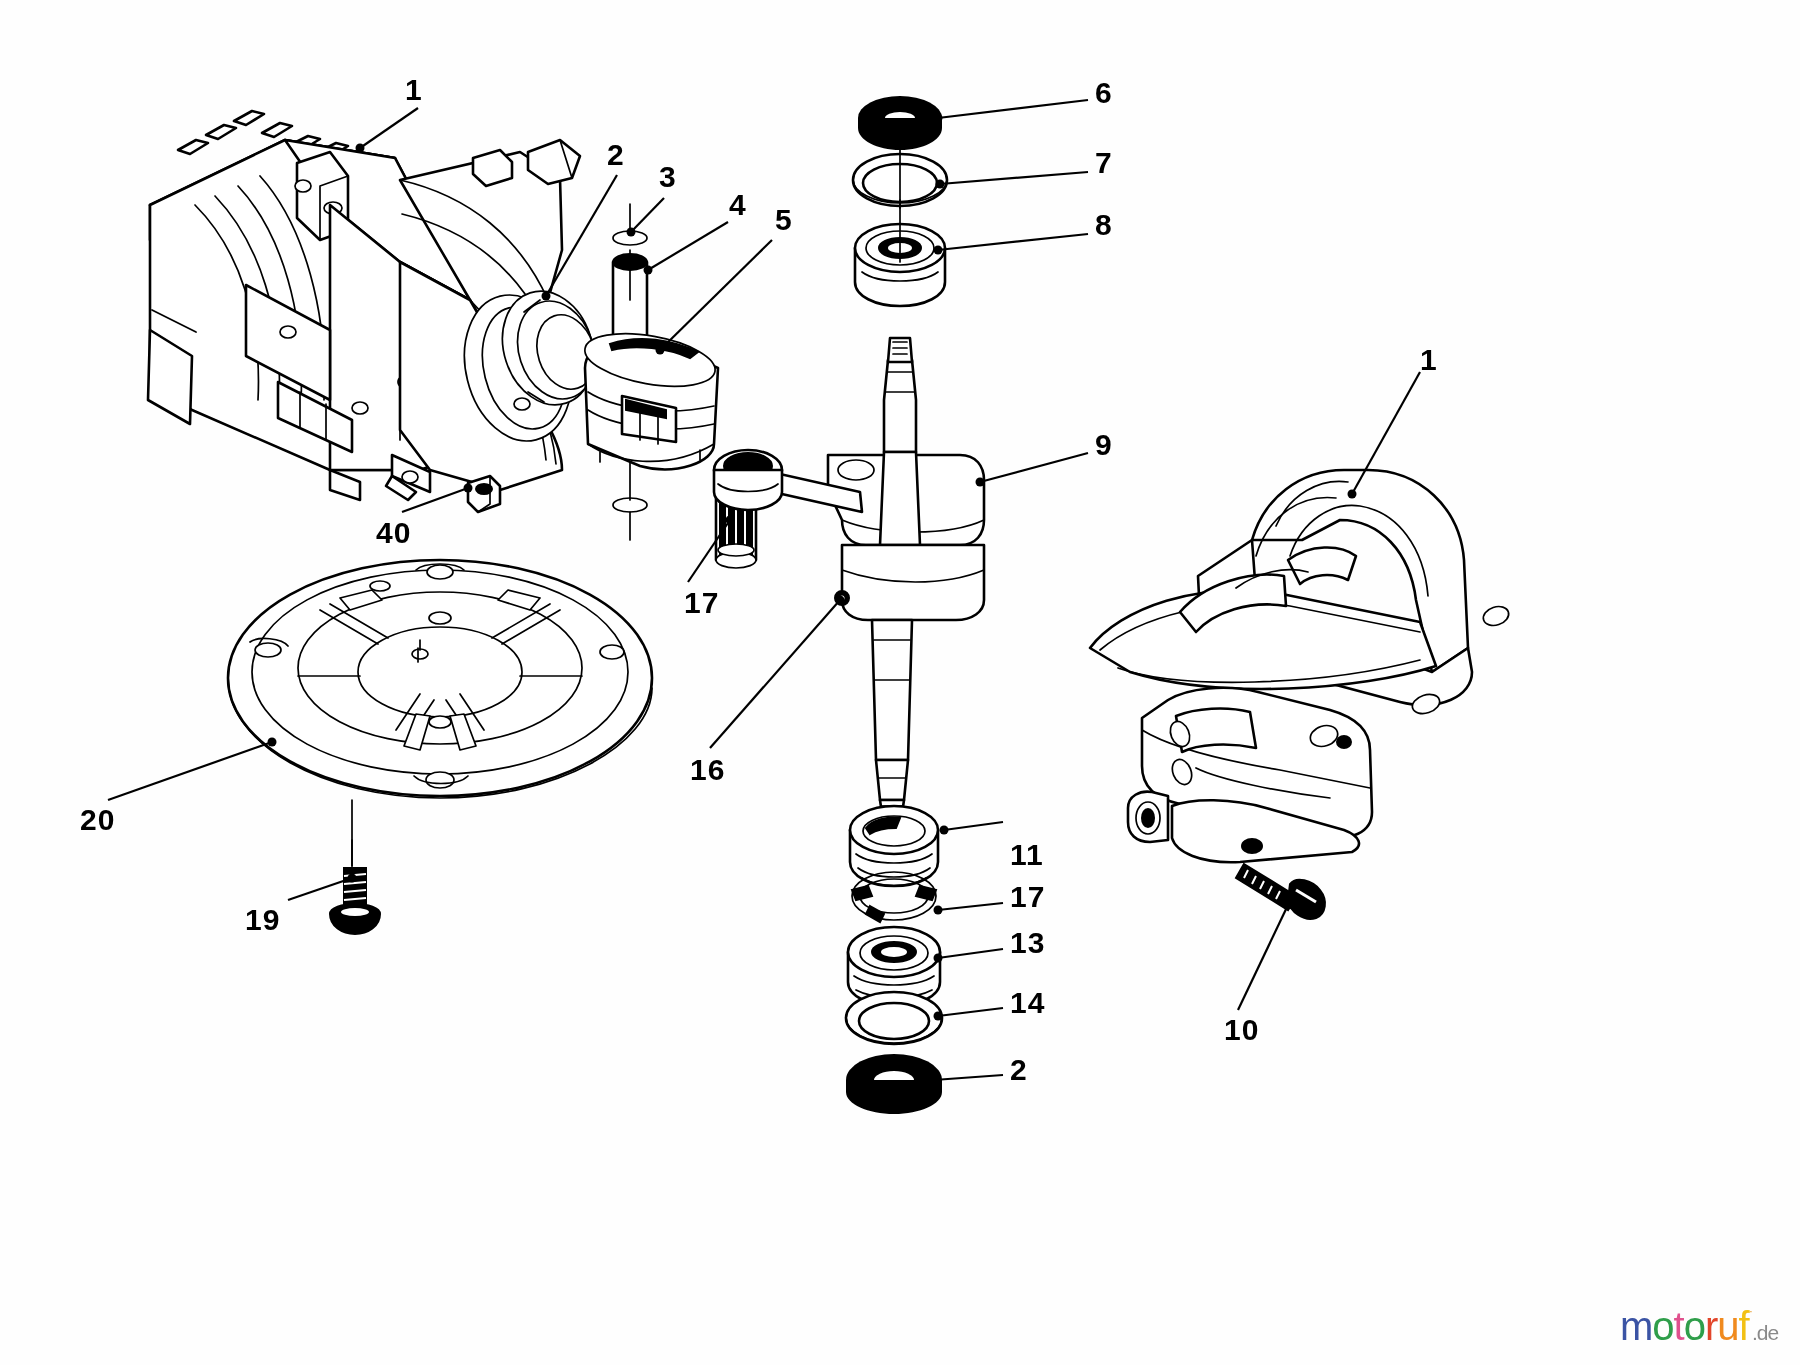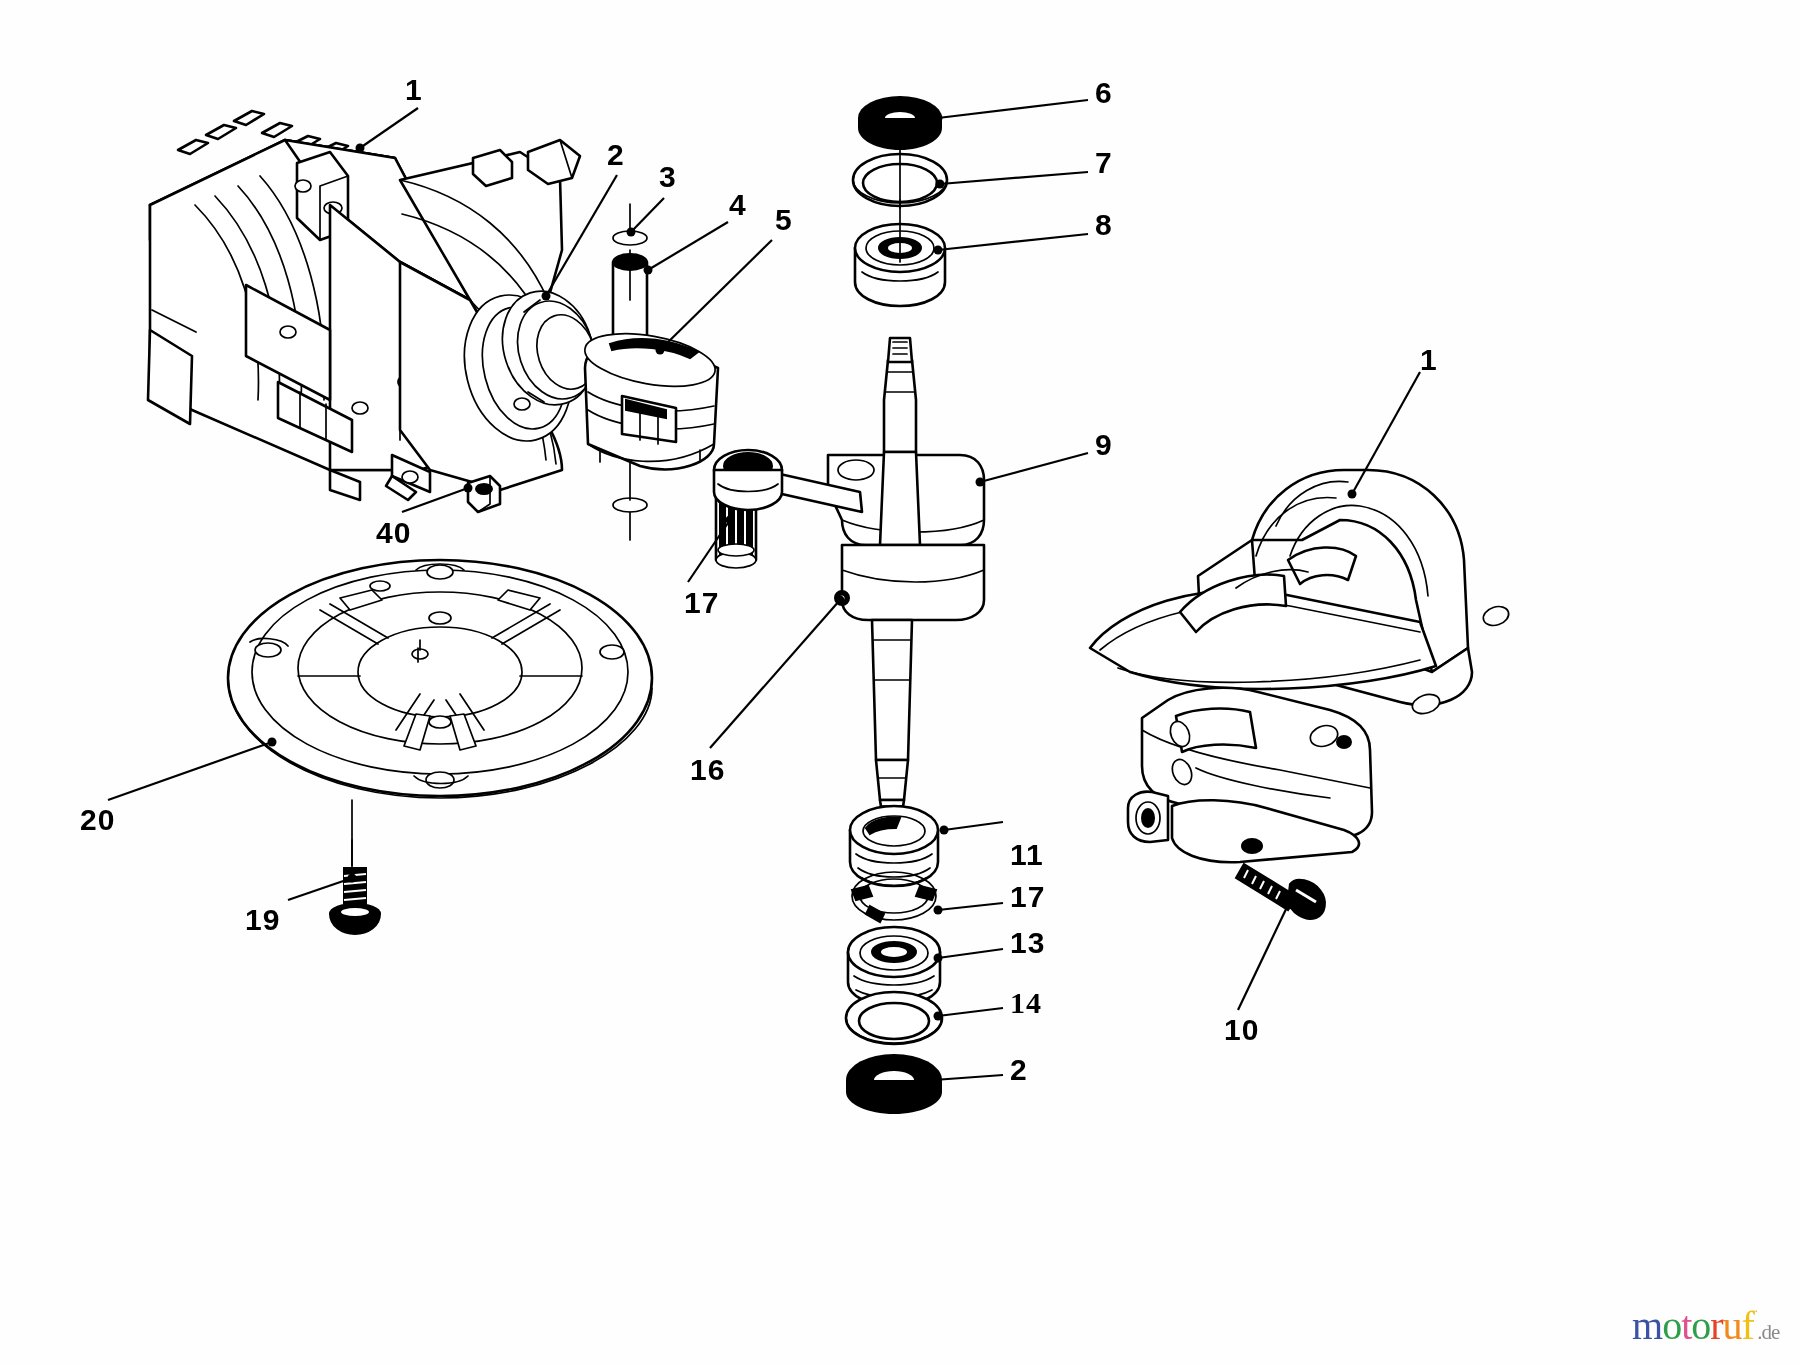--- a/index.html
+++ b/index.html
@@ -1,22 +1,22 @@
 <!DOCTYPE html>
 <html><head>
 <meta charset="utf-8">
 <style>
   html,body{margin:0;padding:0;background:#fff;}
   body{width:1800px;height:1365px;font-family:"Liberation Sans",sans-serif;overflow:hidden;}
   #stage{position:relative;width:1800px;height:1365px;background:#fefefe;}
   svg#diagram{position:absolute;left:0;top:0;width:1800px;height:1365px;}
   .callout{position:absolute;font-family:"Liberation Sans",sans-serif;font-weight:bold;
            font-size:30px;color:#000;letter-spacing:1px;line-height:1;white-space:nowrap;}
-  .logo{position:absolute;left:1620px;top:1306px;font-family:Liberation Serif, serif;
-        font-size:40px;letter-spacing:-1px;line-height:1;margin-left:12px;}
+  .logo{position:absolute;left:1620px;top:1306px;font-family:Liberation Sans, sans-serif;
+        font-size:40px;letter-spacing:-1px;line-height:1;}
   .logo span{display:inline-block;}
   .logo .suffix{font-size:21px;color:#8a8a8a;}
   .logo .dot{font-size:13px;vertical-align:top;position:relative;top:-2px;color:#e8a33d;}
 </style>
 </head>
 <body>
 
 <div id="stage">
 
   <svg id="diagram" viewBox="0 0 1800 1365">
@@ -439,21 +439,21 @@
       <div class="callout" style="left: 729px; top: 190px;">4</div>
       <div class="callout" style="left: 775px; top: 205px;">5</div>
       <div class="callout" style="left: 1095px; top: 78px;">6</div>
       <div class="callout" style="left: 1095px; top: 148px;">7</div>
       <div class="callout" style="left: 1095px; top: 210px;">8</div>
       <div class="callout" style="left: 1095px; top: 430px;">9</div>
       <div class="callout" style="left: 1224px; top: 1015px;">10</div>
       <div class="callout" style="left: 1010px; top: 800px; margin-top: 40px;">11</div>
       <div class="callout" style="left: 1010px; top: 882px;">17</div>
       <div class="callout" style="left: 1010px; top: 928px; text-align: center;">13</div>
-      <div class="callout" style="left: 1010px; top: 988px; font-family: Liberation Serif, serif;">14</div>
+      <div class="callout" style="left: 1010px; top: 988px;">14</div>
       <div class="callout" style="left: 1010px; top: 1055px;">2</div>
       <div class="callout" style="left: 690px; top: 755px;">16</div>
       <div class="callout" style="left: 668px; top: 588px; margin-left: 16px;">17</div>
       <div class="callout" style="left: 245px; top: 905px;">19</div>
       <div class="callout" style="left: 80px; top: 805px;">20</div>
       <div class="callout" style="left: 376px; top: 518px;">40</div>
       <div class="callout" style="left: 1420px; top: 345px;">1</div>
     </div>
 
   <div class="logo" id="watermark"><span style="color: rgb(58, 83, 164);">m</span><span style="color: rgb(47, 158, 74);">o</span><span style="color: rgb(224, 81, 142);">t</span><span style="color: rgb(47, 158, 74);">o</span><span style="color: rgb(226, 69, 42);">r</span><span style="color: rgb(240, 138, 30);">u</span><span style="color: rgb(242, 192, 20);">f</span><span class="dot" style="color: rgb(232, 163, 61);">·</span><span class="suffix" style="color: rgb(138, 138, 138);">.de</span></div>

